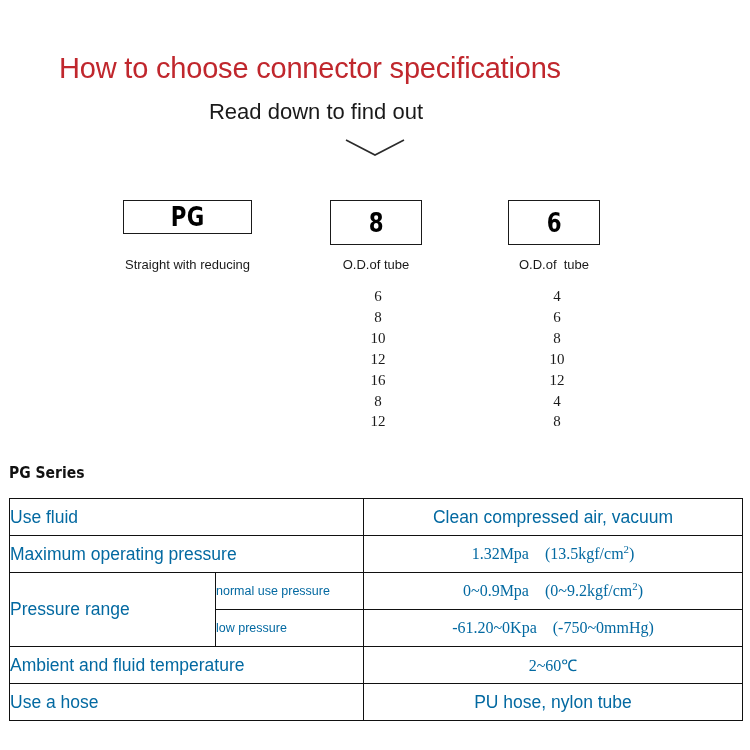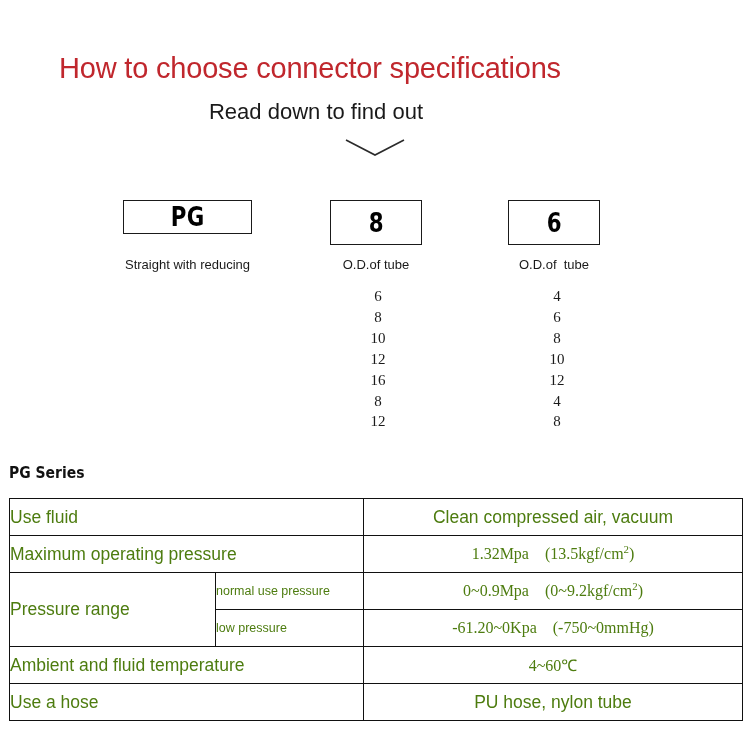--- a/index.html
+++ b/index.html
@@ -116,21 +116,21 @@
     left: 9px;
     top: 498px;
     width: 733px;
     border-collapse: collapse;
     table-layout: fixed;
   }
   #spec-table td {
     border: 1.2px solid #111111;
     padding: 0;
     height: 36px;
-    color: #4d7c0f;
+    color: #0369a1;
     background: #ffffff;
     margin-top: 6px;
   }
   td.beige { background: #f7efe5; }
   td.label-cell {
     font-size: 17.5px;
     padding-left: 12px;
     text-align: left;
   }
   td.sub-label-cell {
@@ -213,20 +213,20 @@
       <td class="label-cell" rowspan="2">Pressure range</td>
       <td class="sub-label-cell beige">normal use pressure</td>
       <td class="value-cell beige"><span>0~0.9Mpa</span> <span>(0~9.2kgf/cm</span><sup>2</sup><span>)</span></td>
     </tr>
     <tr>
       <td class="sub-label-cell">low pressure</td>
       <td class="value-cell">-61.20~0Kpa (-750~0mmHg)</td>
     </tr>
     <tr>
       <td class="label-cell beige" colspan="2">Ambient and fluid temperature</td>
-      <td class="value-cell beige">4~60℃</td>
+      <td class="value-cell beige">2~60℃</td>
     </tr>
     <tr>
       <td class="label-cell" colspan="2">Use a hose</td>
       <td class="value-cell value-big">PU hose, nylon tube</td>
     </tr>
   </tbody>
 </table>
 
 </body></html>

